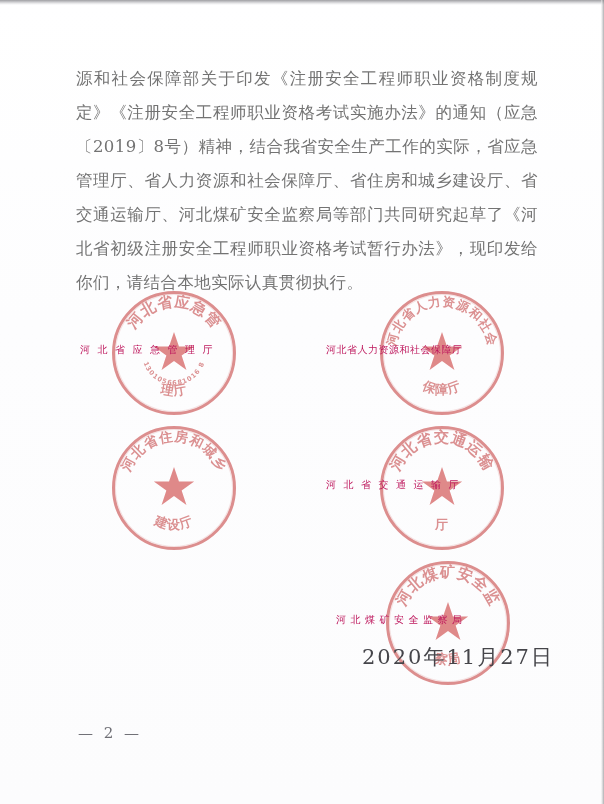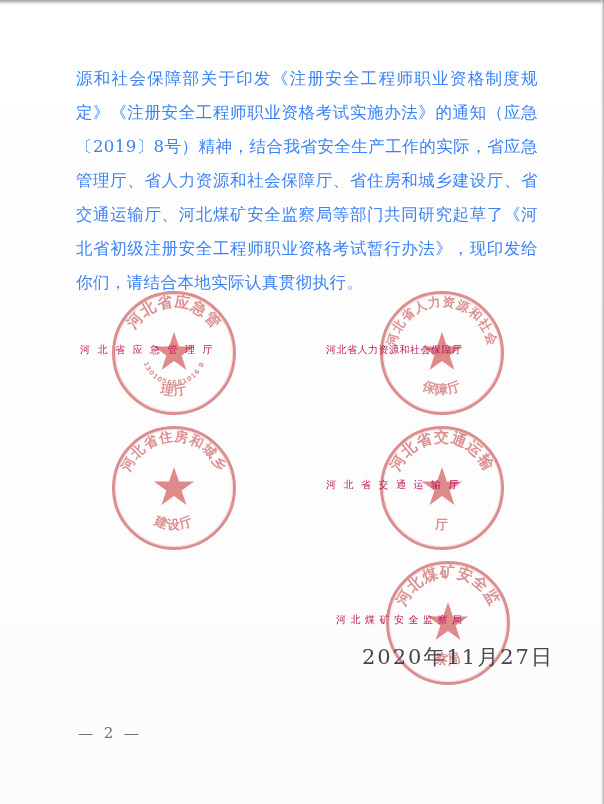--- a/index.html
+++ b/index.html
@@ -43,21 +43,21 @@
 
   
   .body-text {
     position: absolute;
     left: 76px;
     top: 62px;
     width: 462px;
     font-family: "DejaVu Serif", "Liberation Serif", serif;
     font-size: 16.5px;
     line-height: 34px;
-    color: #3b82f6;
+    color: #737373;
     letter-spacing: 0.4px;
     text-align: justify;
   }
   .body-text p {
     margin: 0;
     white-space: pre-wrap;
   }
 
   
   .sign-area {

